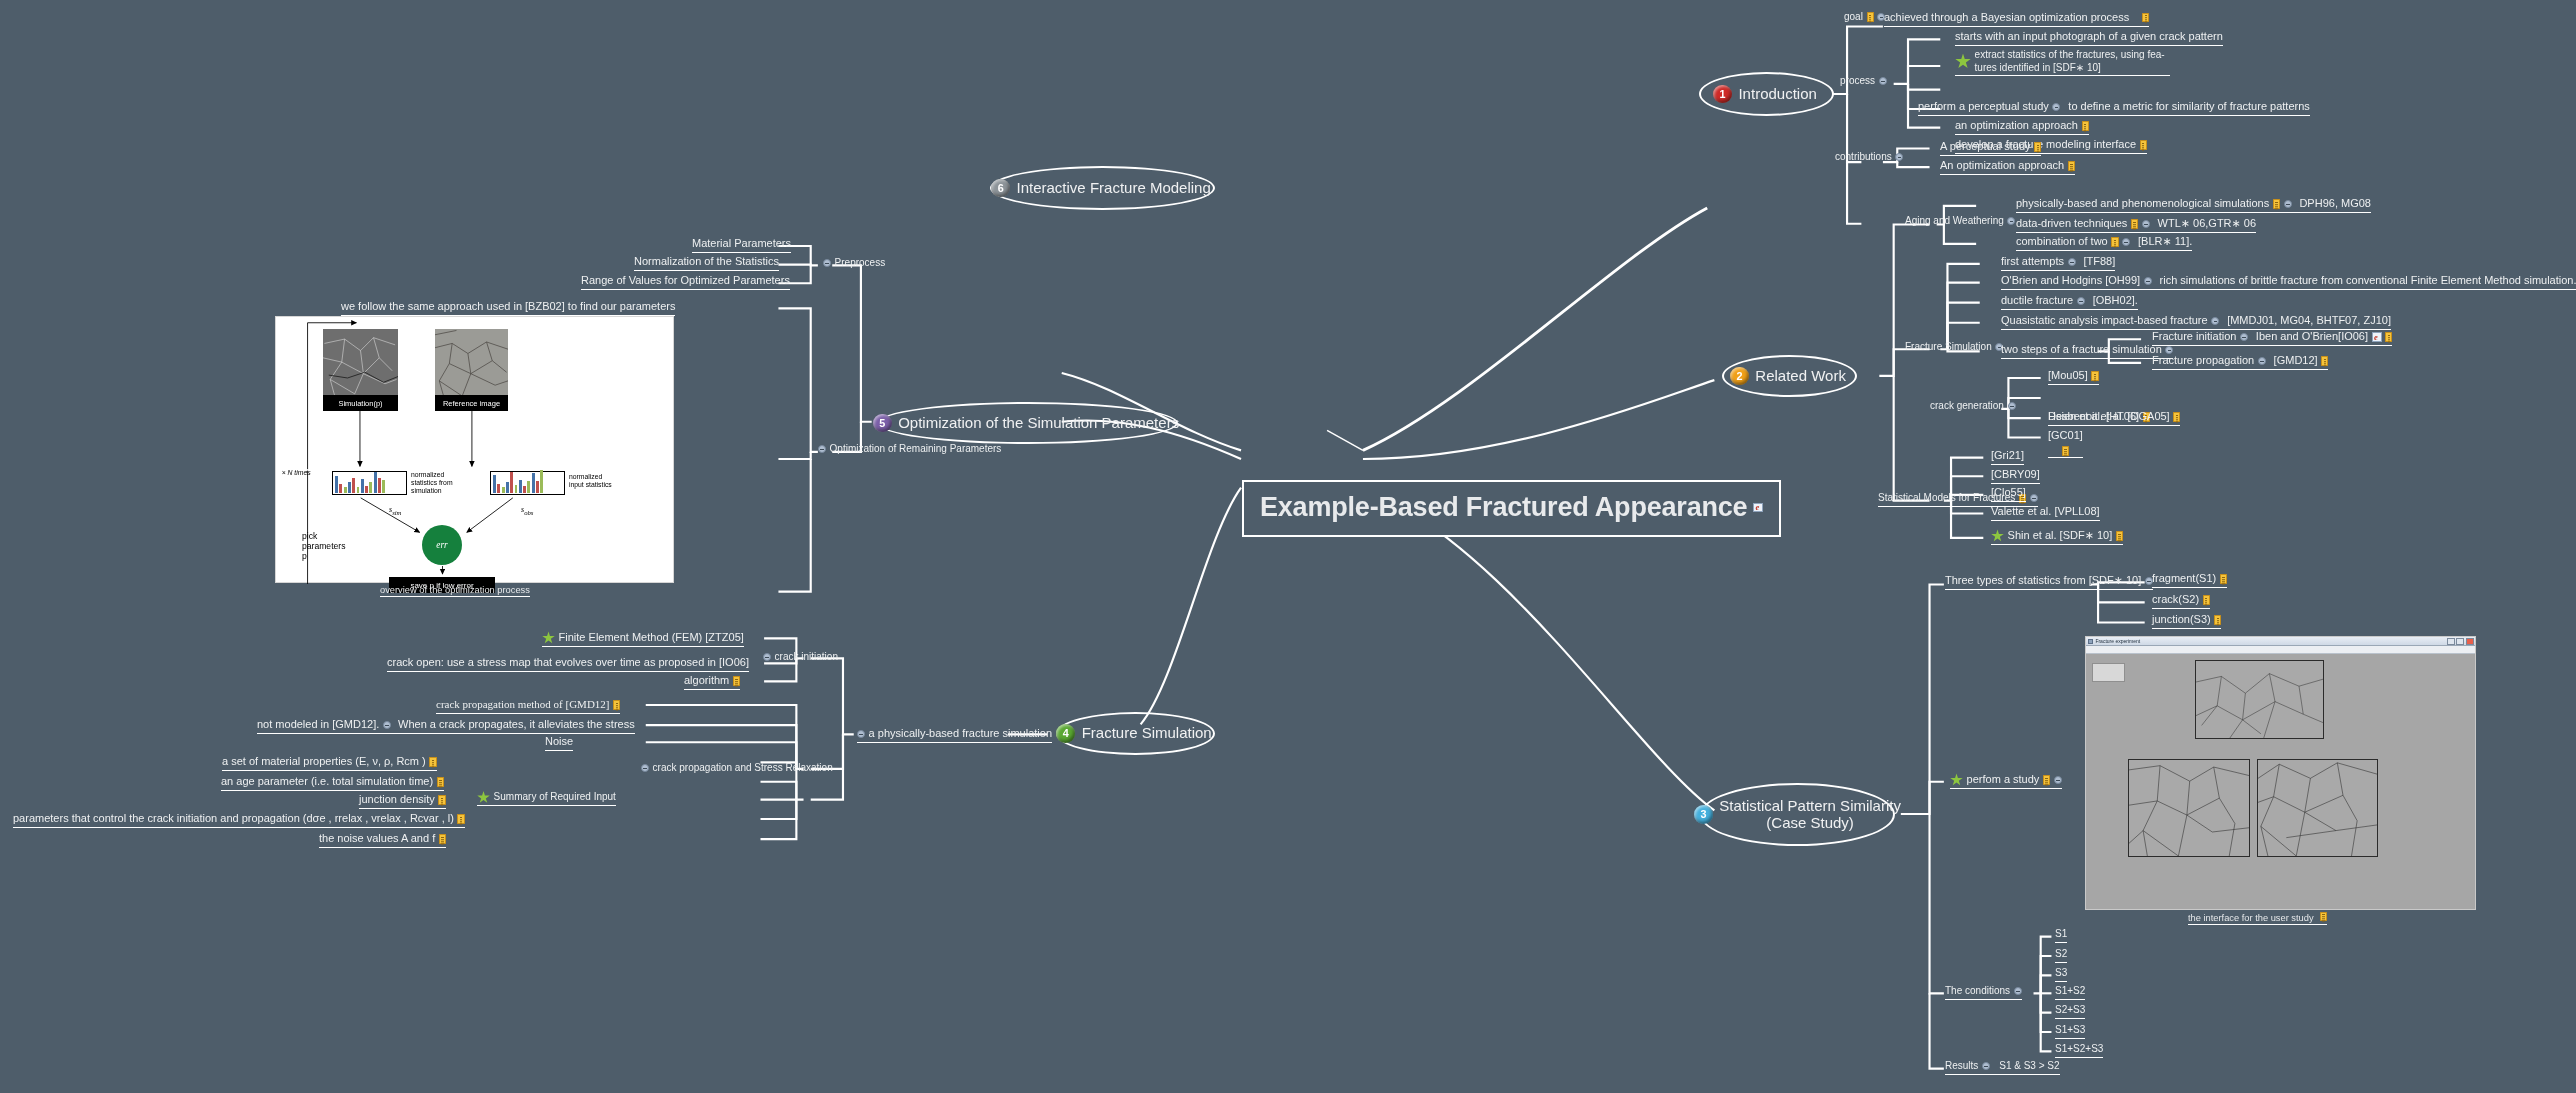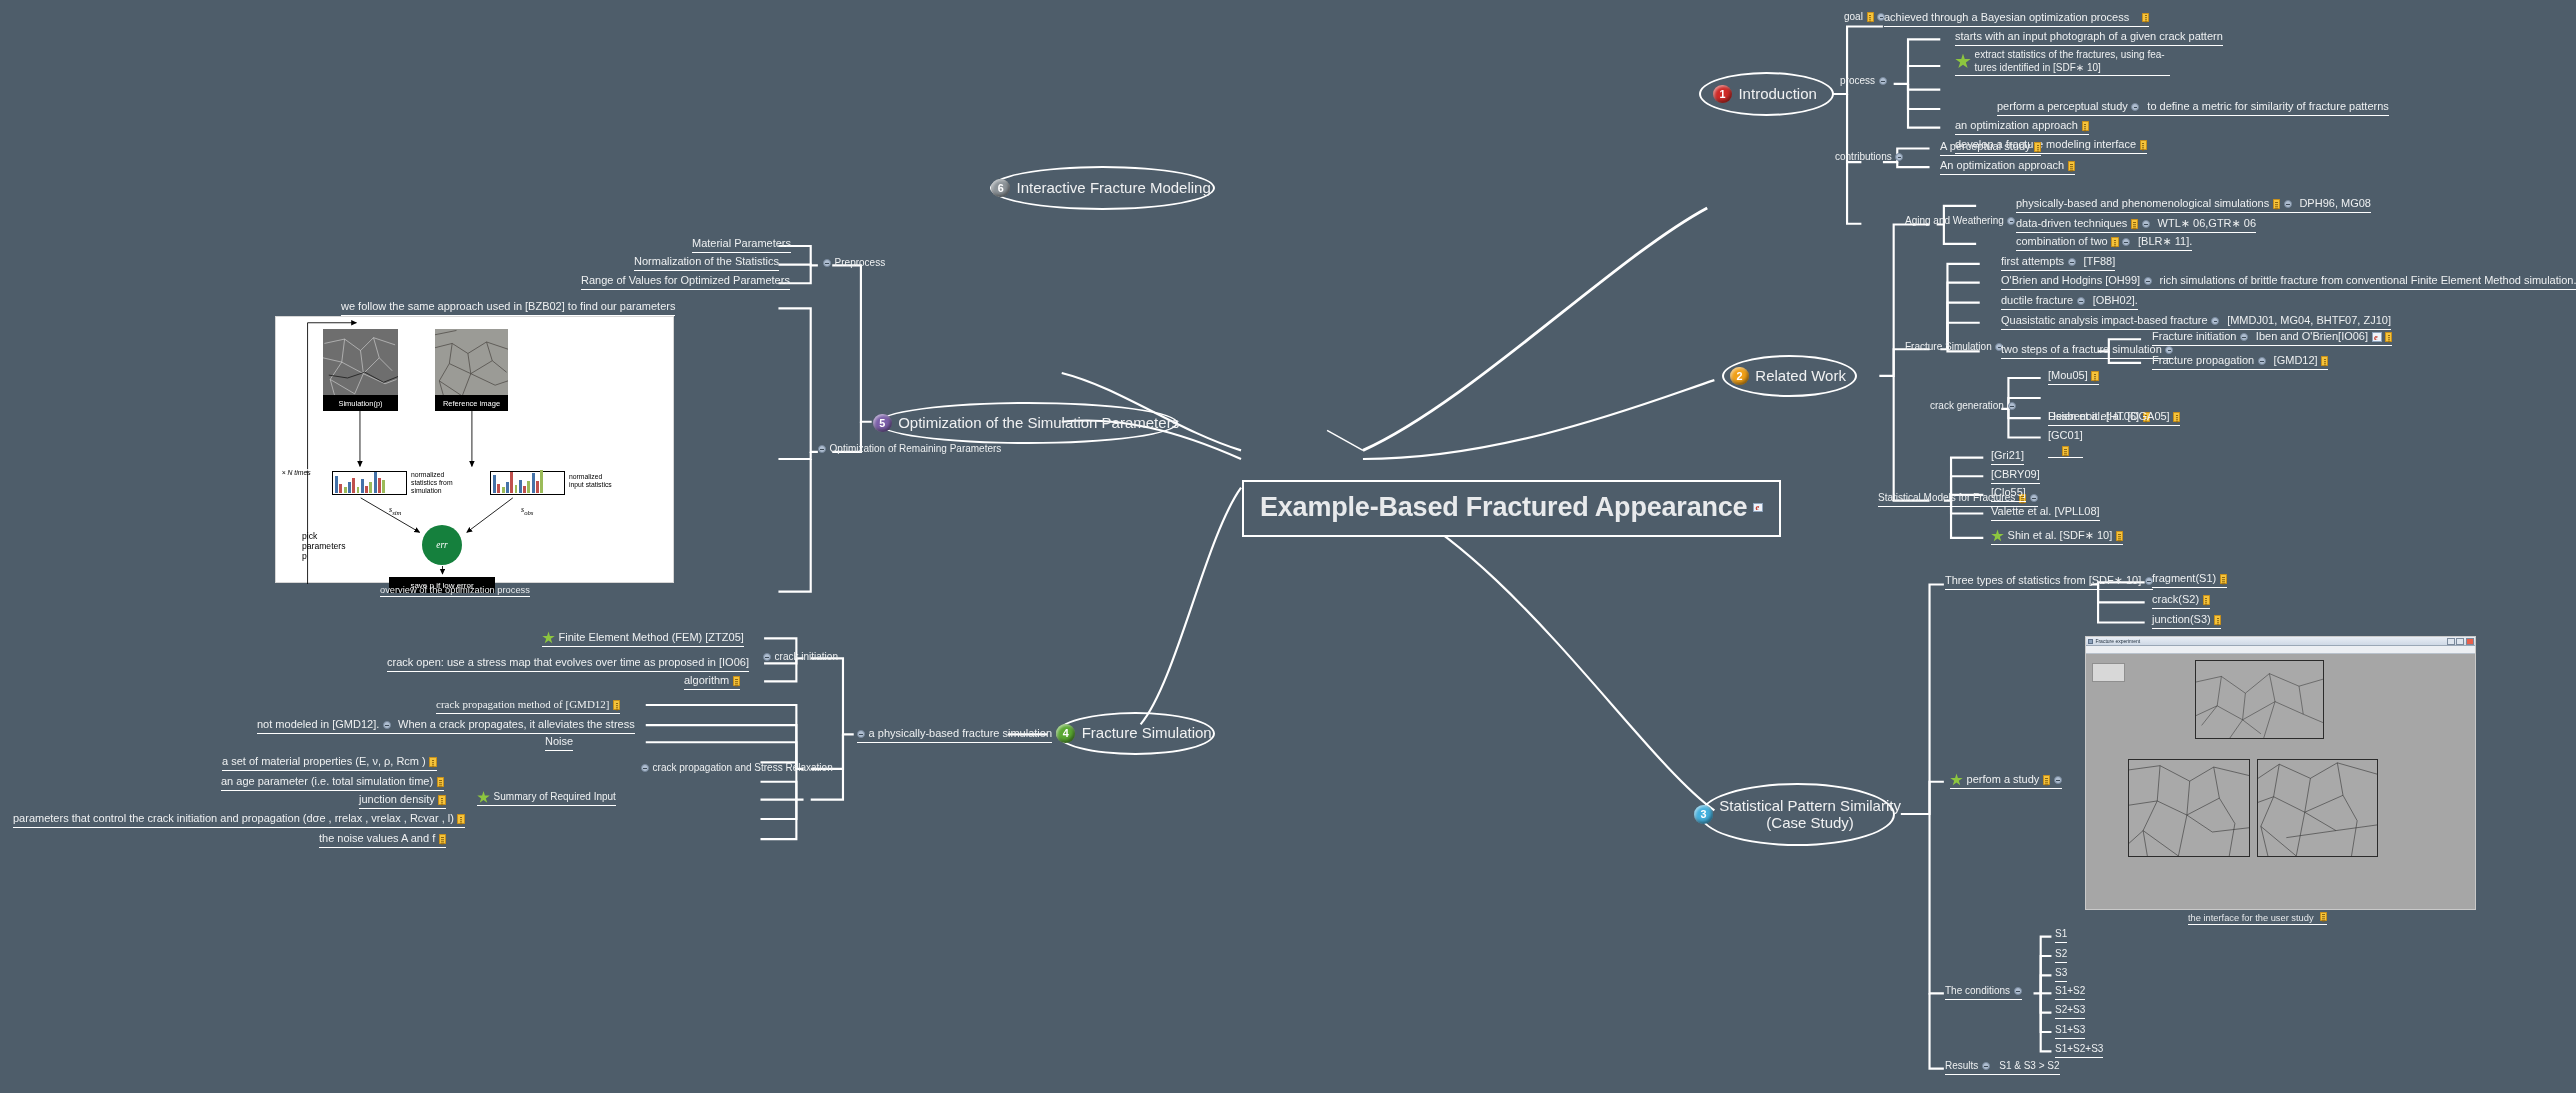--- a/index.html
+++ b/index.html
@@ -356,21 +356,21 @@
   </div>
 
   <div class="topic u" style="left:1955px; top:30px;">
     <span>starts with an input photograph of a given crack pattern</span>
   </div>
   <div class="topic u wrap" style="left:1955px; top:49px; width:215px; white-space:pre-line;">
     <span class="star"></span>
     <span style="font-size:10px;">extract statistics of the fractures, using fea-
 tures identified in [SDF∗ 10]</span>
   </div>
-  <div class="topic u" style="left:1997px; top:100px;">
+  <div class="topic u" style="left:1918px; top:100px;">
     <span>perform a perceptual study</span>
     <span class="collapse-dot"></span>
     <span style="margin-left:4.3px;">to define a metric for similarity of fracture patterns</span>
   </div>
   <div class="topic u" style="left:1955px; top:119px;">
     <span>an optimization approach</span>
     <span class="note-icon"></span>
   </div>
   <div class="topic u" style="left:1955px; top:138px;">
     <span>develop a fracture modeling interface</span>

